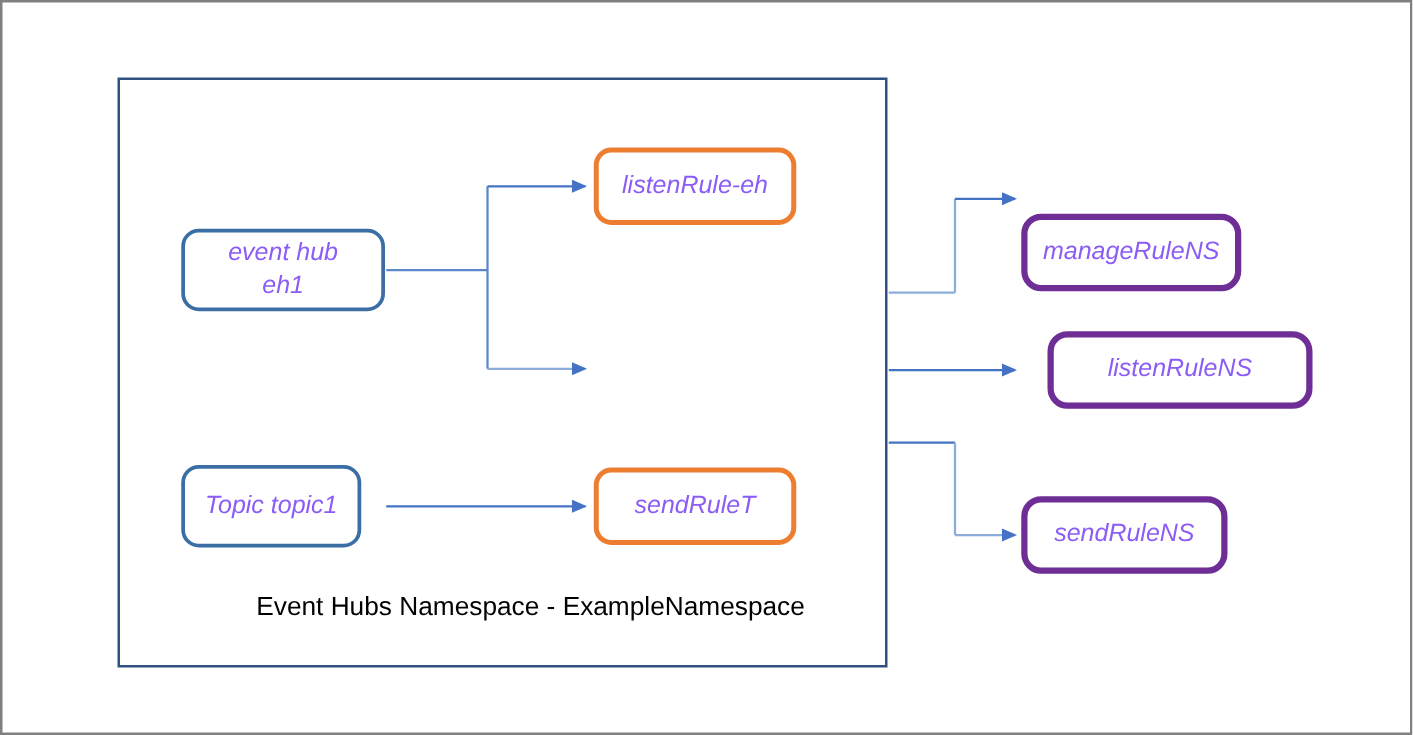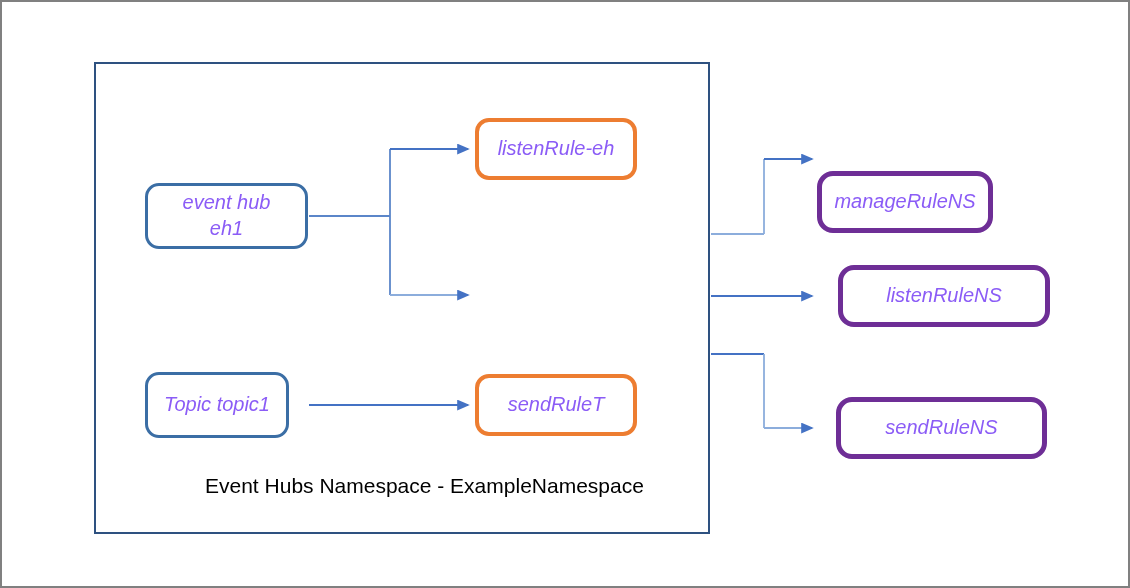--- a/index.html
+++ b/index.html
@@ -122,15 +122,15 @@
 
   <div class="node node-orange" style="left:473px; top:116px; width:162px; height:62px;">listenRule-eh</div>
 
 
   <div class="node node-orange" style="left:473px; top:372px; width:162px; height:62px;">sendRuleT</div>
 
   <div class="node node-purple" style="left:815px; top:126px; width:176px; height:62px;margin-top:43px;">manageRuleNS</div>
 
   <div class="node node-purple" style="left:836px; top:263px; width:212px; height:62px;">listenRuleNS</div>
 
-  <div class="node node-purple" style="left:834px; top:395px; width:211px; height:62px;">sendRuleNS</div>
+  <div class="node node-purple" style="left:815px; top:395px; width:165px; height:62px;">sendRuleNS</div>
 
 </div>
 
 </body></html>

